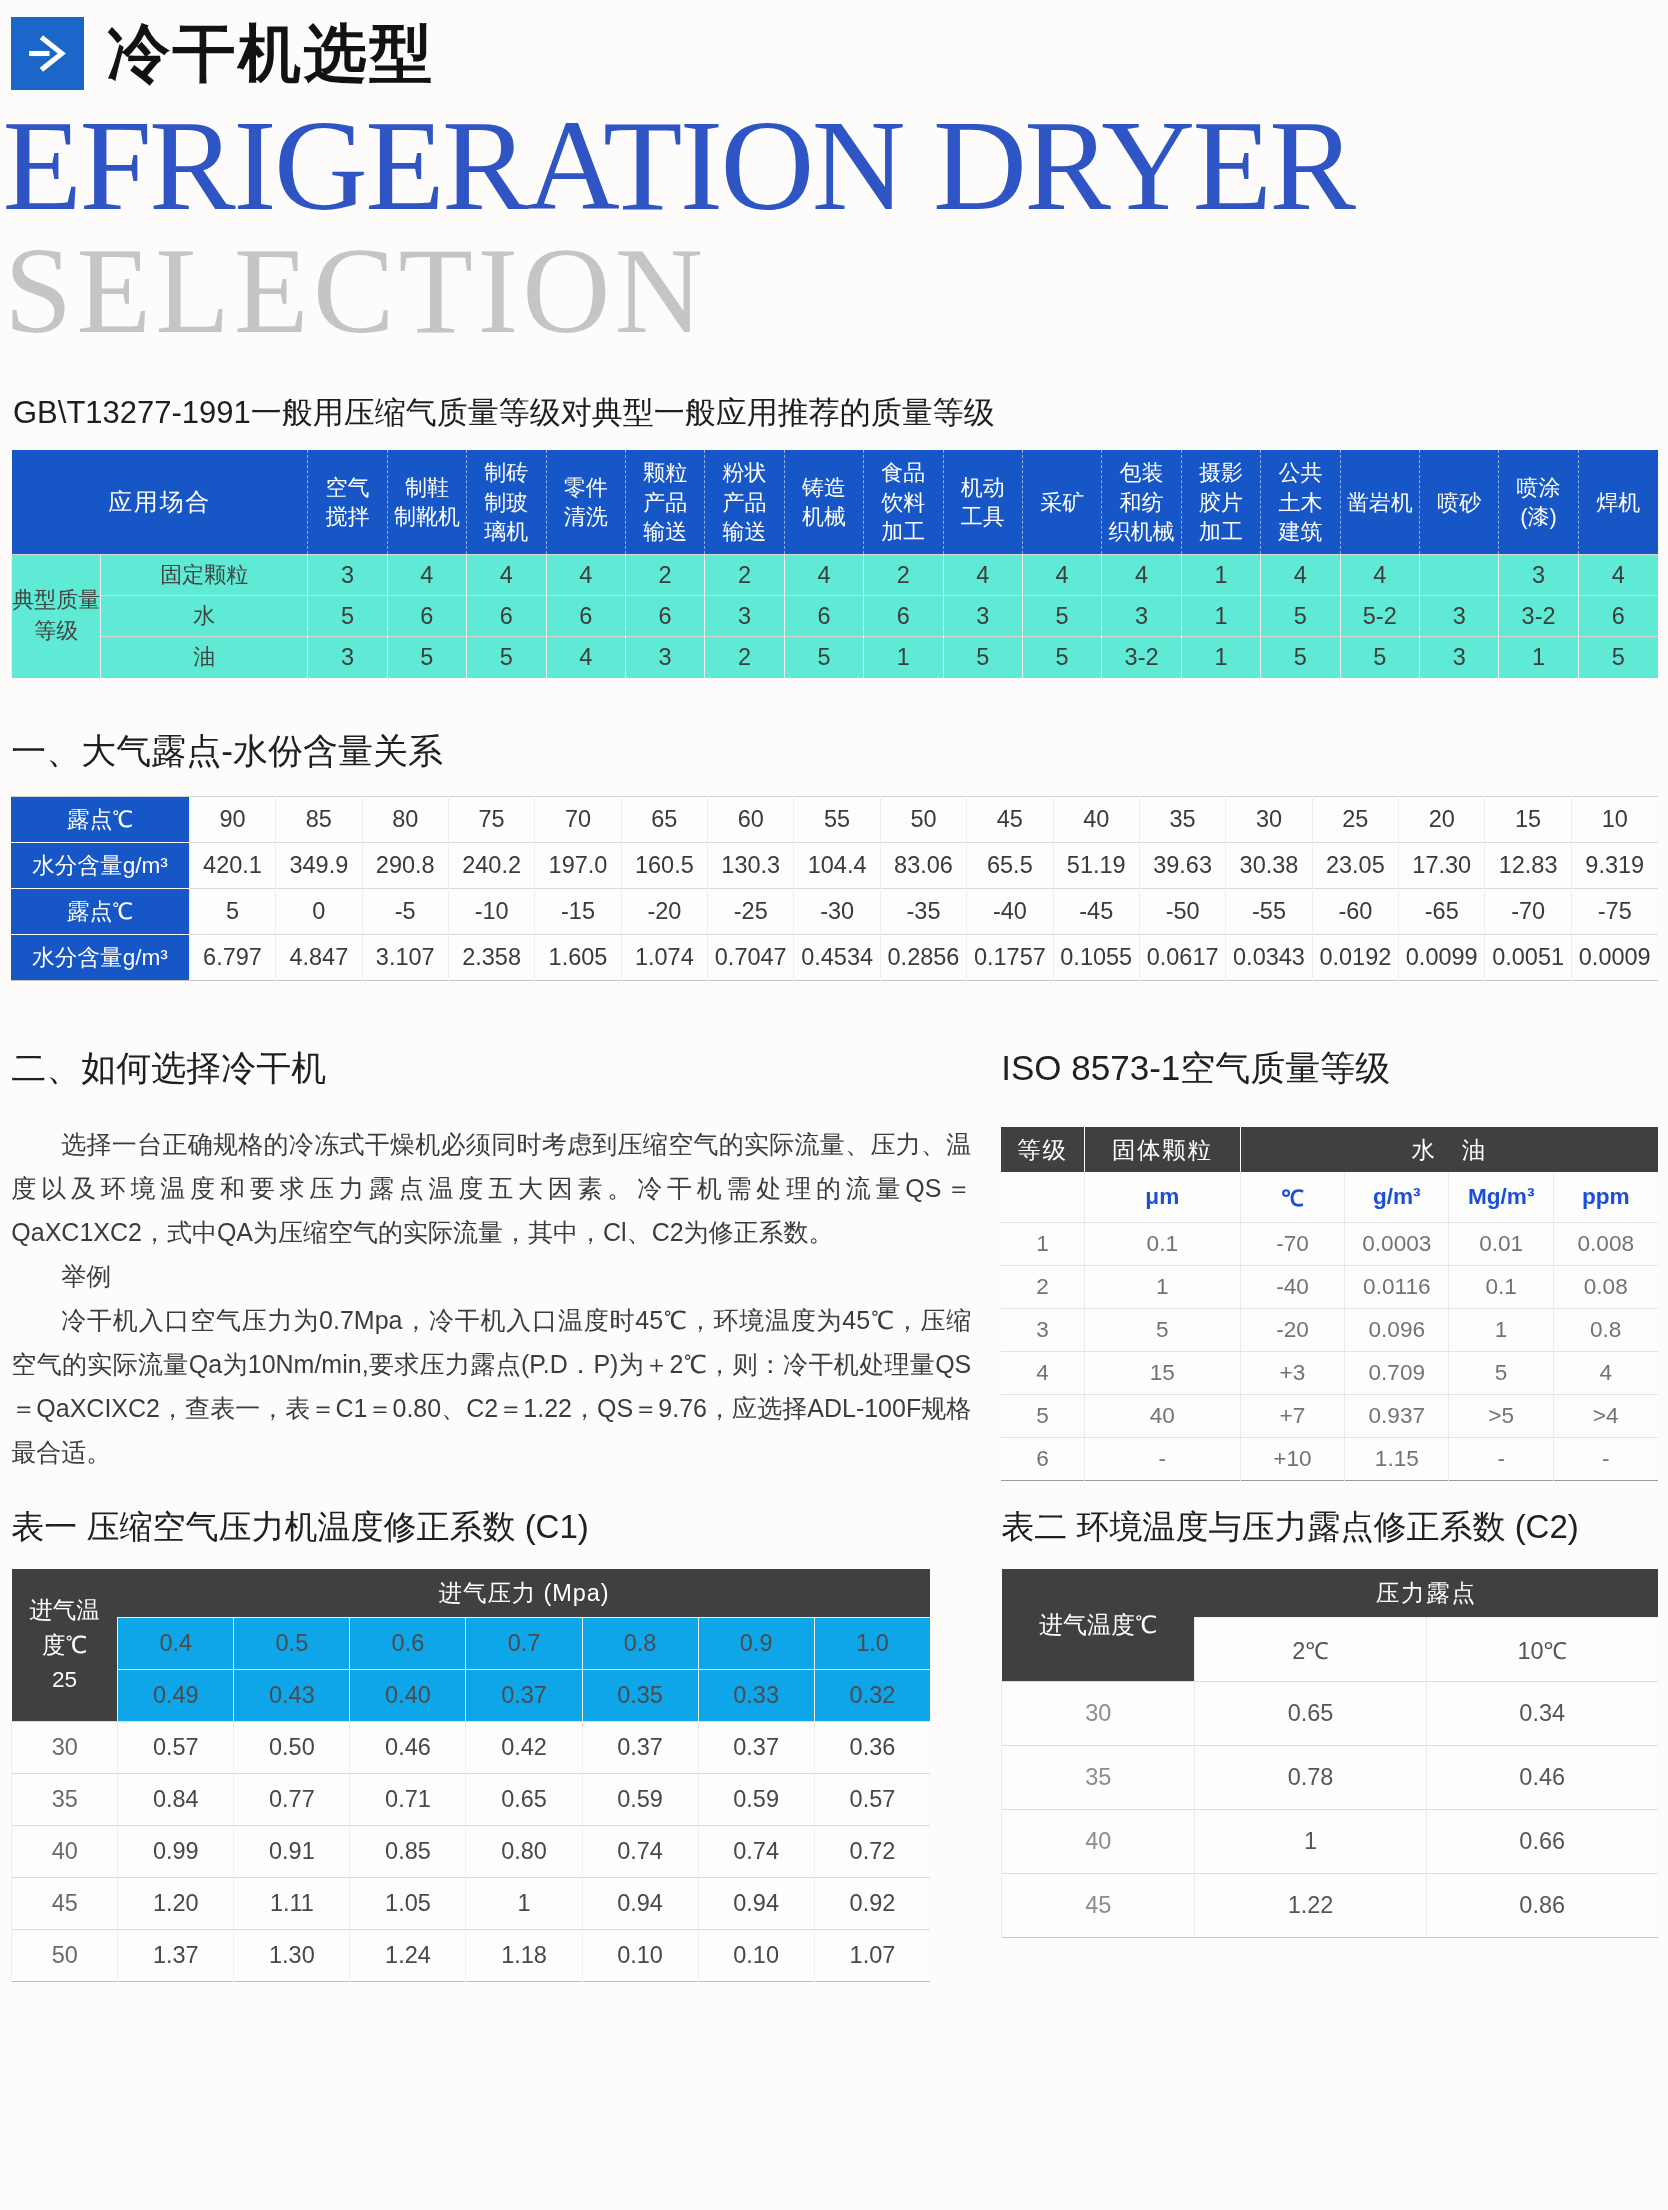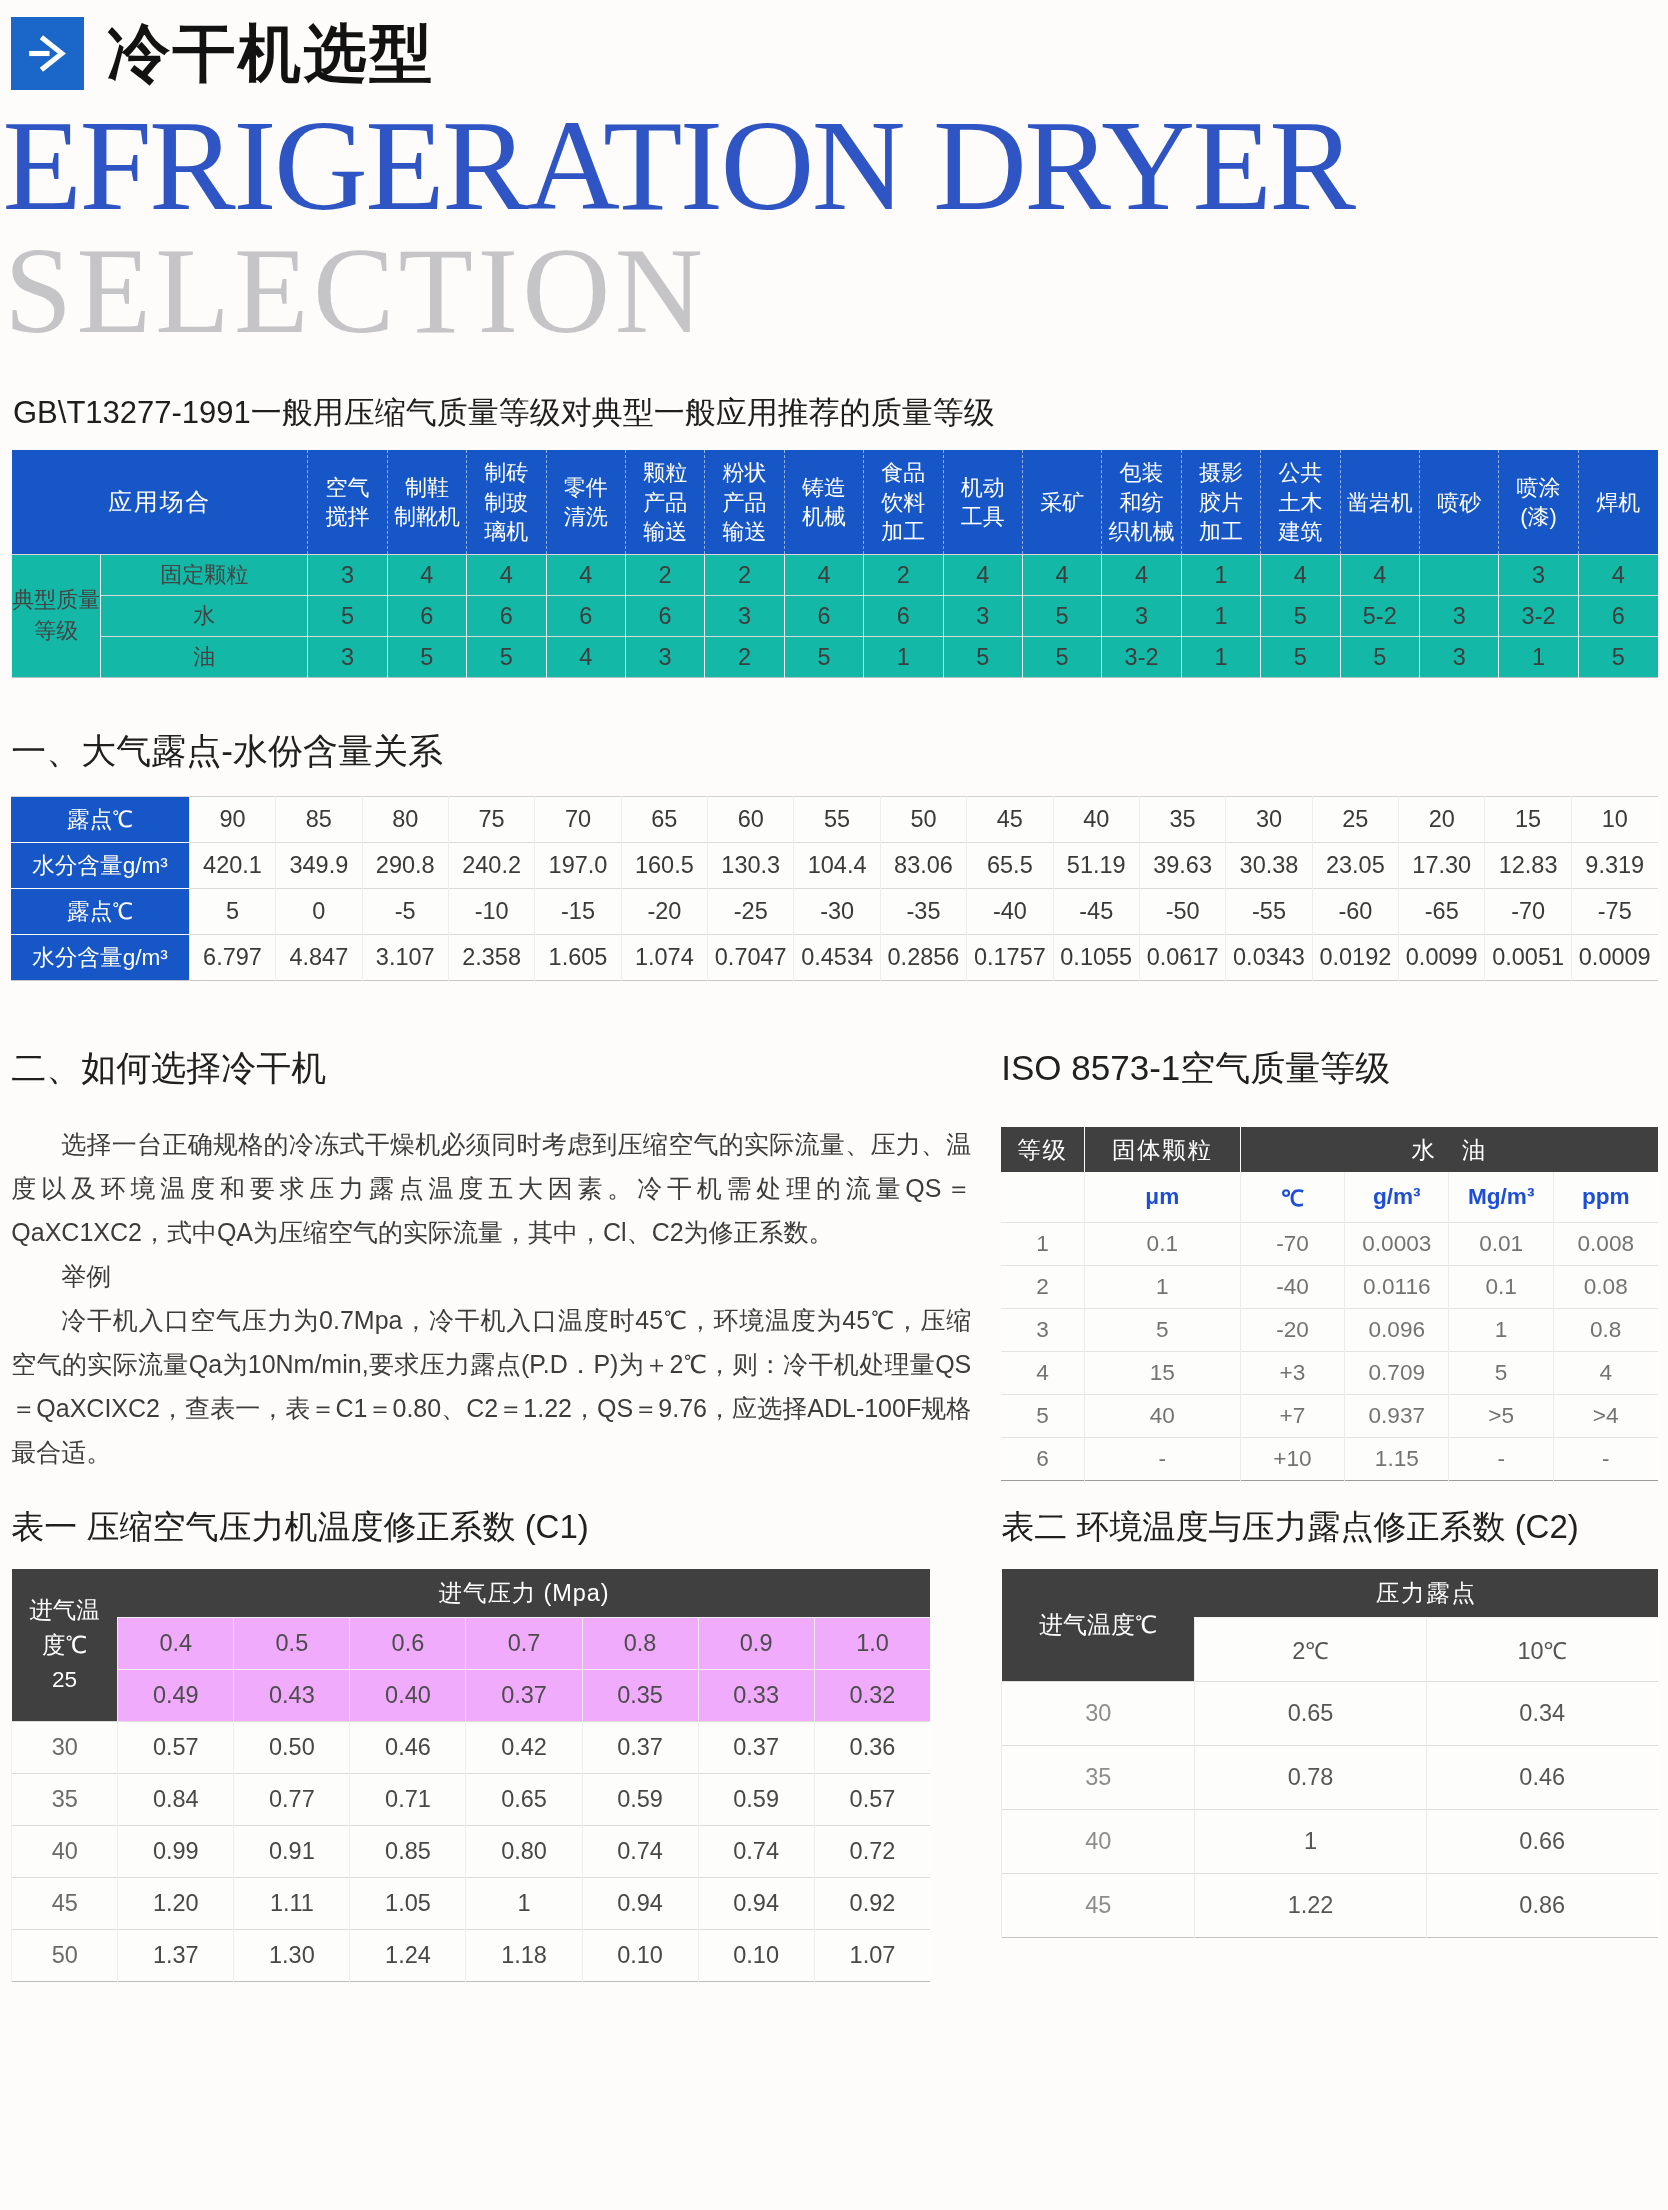--- a/index.html
+++ b/index.html
@@ -42,21 +42,21 @@
   .gb-heading { margin:40px 0 0 1.7px; font-size:31px; font-weight:500; color:#1e1e1e; }
   .gb-table { margin-top:15.6px; border-bottom:1.7px solid #bdbdbd; }
   .gb-table thead th {
     background:#1656c6; color:#fff; font-weight:500;
     font-size:22px; line-height:1.32; padding:8.7px 1.7px; height:101px;
     white-space:pre-line; border-left:0.9px dashed rgba(255,255,255,.55);
   }
   .gb-table thead th:first-child { border-left:none; font-size:24px; letter-spacing:1.7px; }
   .gb-table tbody th, .gb-table tbody td {
     border-top:0.9px solid #d9d9d9; border-left:0.9px solid #efefef;
-    height:41px; font-size:23.5px; font-weight:400; color:#3d3d3d; background:#14b8a6;text-align:center;
+    height:41px; font-size:23.5px; font-weight:400; color:#3d3d3d; background:#5eead4;text-align:center;
   }
   .gb-table tbody th { font-size:22px; color:#444; }
   .gb-table tbody th.group { line-height:1.4; }
 
   
   .sec-heading { font-size:35px; font-weight:500; color:#202020; }
 
   
   .dew-wrap { margin-top:21px; }
   .dew-table { border-top:1.7px solid #d2d2d2; border-bottom:1.7px solid #c6c6c6; }
@@ -98,21 +98,21 @@
   .bot-right { flex:1 1 auto; }
   .tbl-heading { font-size:33px; font-weight:500; color:#202020; }
 
   .c1-table { margin-top:19px; border-bottom:1.7px solid #bdbdbd; }
   .c1-table th.corner { font-size:23.5px; line-height:1.5; }
   .c1-table th.corner .t1 { display:block; font-size:23.5px; }
   .c1-table th.corner .t2 { display:block; font-size:22.6px; font-weight:400; }
   .c1-table th.top { height:49px; font-size:23.5px; letter-spacing:0.9px; }
   .c1-table .press th {
     height:52px; font-size:23.5px; font-weight:400; color:#4c4c4c;
-    border-left:0.9px solid #ececec; background:#f0abfc; border-top:1.7px solid #f2f1ef;
+    border-left:0.9px solid #ececec; background:#0ea5e9; border-top:1.7px solid #f2f1ef;
   }
   .c1-table td, .c1-table tbody th.rlab {
     height:52px; font-size:23.5px; font-weight:400; color:#474747;
     border-top:0.9px solid #dcdcdc; border-left:0.9px solid #efefef; background:#fdfdfc;
   }
   .c1-table tbody th.rlab { color:#6a6a6a; }
 
   .c2-table { margin-top:19px; border-bottom:1.7px solid #c2c2c2; }
   .c2-table th.corner { font-size:24px; }
   .c2-table th.top { height:49px; font-size:23.5px; letter-spacing:1.7px; }

